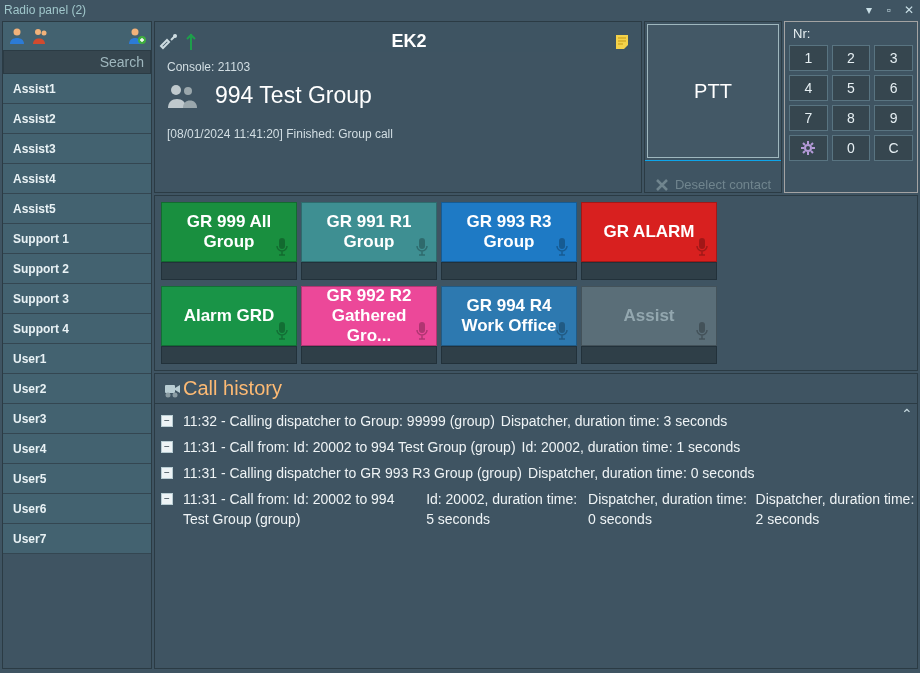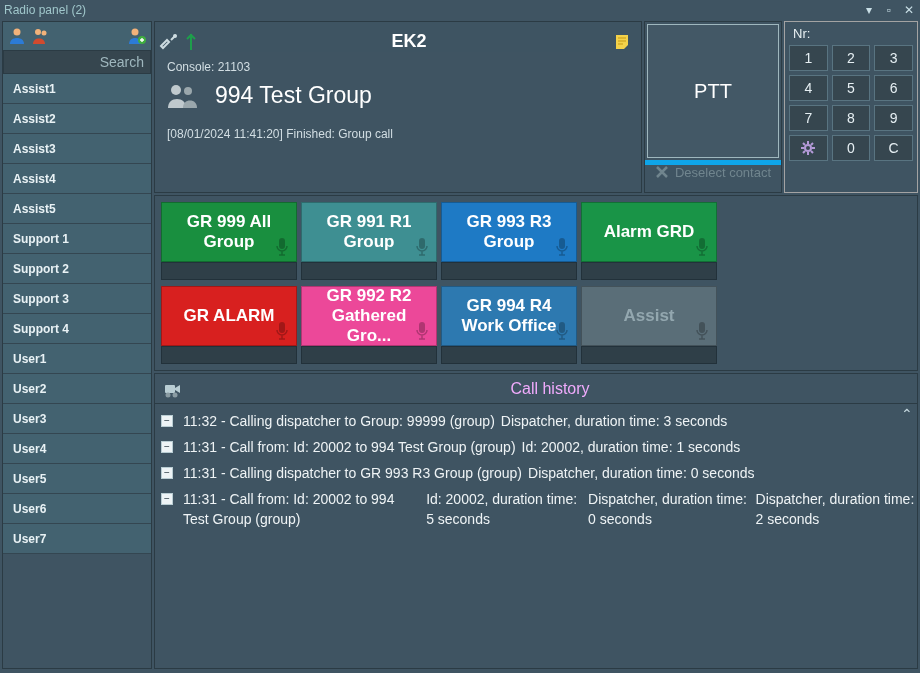--- a/index.html
+++ b/index.html
@@ -36,21 +36,21 @@
   
   .ph-body { padding:8px 12px; color:#eef3f5; }
   .console-line{ font-size:12px; color:#d2dee3; margin-bottom:6px;}
   .group-line{ display:flex; align-items:center; gap:14px; margin:8px 0 18px 0;}
   .group-line svg{flex:none;}
   .group-name{ font-size:23px; font-weight:400; color:#fff;}
   .status-line{ font-size:12px; color:#d2dee3;}
   
   .ptt { width:138px; background:#3f5462; border:1px solid #2b3b44; display:flex; flex-direction:column;}
   .ptt-btn { flex:1; margin:2px; border:1px solid #9fb7be; display:flex; align-items:center; justify-content:center; font-size:20px; color:#fff; cursor:pointer; background:rgba(150,170,180,0.05);}
-  .deselect { height:32px; display:flex; align-items:flex-start; justify-content:center; gap:6px; font-size:13px; color:#70858e; border-top:5px solid #0ea5e9; cursor:pointer;}
+  .deselect { height:32px; display:flex; align-items:flex-end; justify-content:center; gap:6px; font-size:13px; color:#70858e; border-top:1px solid #0ea5e9; cursor:pointer;}
   
   .numpad { width:134px; background:#3f5462; border:1px solid #a3a3a3; padding:2px;}
   .numpad-label{ font-size:13px; color:#e8f0f3; padding:2px 4px 4px 6px;}
   .numpad-grid { display:grid; grid-template-columns:repeat(3,1fr); gap:4px; padding:0 2px;}
   .numkey { height:26px; background:#36464f; border:1px solid #597481; display:flex; align-items:center; justify-content:center; font-size:14px; color:#e6eff3; cursor:pointer;}
   
   
   .tilegrid { background:#3f5462; border:1px solid #2b3b44; padding:6px; display:grid; grid-template-columns:repeat(4,136px); grid-auto-rows:auto; gap:6px 4px;font-weight:bold;}
   .tile { width:136px; }
   .tile-main{ height:60px; display:flex; align-items:center; justify-content:center; text-align:center; font-size:17px; padding:4px 6px; border:1px solid rgba(0,0,0,0.25); position:relative; cursor:pointer; color:#fff;}
@@ -63,21 +63,21 @@
   .t-green2{ background:#199447;}
   .t-red   { background:#d8201f;}
   .t-olive { background:#ec4899;}
   .t-blue2 { background:#2d79b0;}
   .t-grey  { background:#5a6e78; color:#93a7af;}
   
   
   .history { flex:1; background:#3f5462; border:1px solid #2b3b44; display:flex; flex-direction:column; overflow:hidden; min-height:0;}
   .history-head { height:30px; display:flex; align-items:center; position:relative; border-bottom:1px solid #2b3b44;}
   .history-head .cam{ margin-left:8px;}
-  .history-title{ flex:1; text-align:center; font-size:16px; color:#f0abfc;}
+  .history-title{ flex:1; font-size:20px; color:#fdba74;}
   .history-body { flex:1; overflow:hidden; position:relative; padding:4px 0 4px 6px; font-size:14px; color:#eef3f5;}
   .hitem { display:flex; align-items:flex-start; gap:10px; padding:3px 0;}
   .collapse-box{ width:12px; height:12px; border:1px solid #b9cdd3; background:#eef4f6; color:#2a3a42; font-size:10px; line-height:9px; text-align:center; margin-top:4px; flex:none; cursor:pointer;}
   .hlines { display:flex; flex-direction:row; gap:6px;}
   .hlines span{ line-height:20px;}
   .scroll-up{ position:absolute; right:2px; top:2px; width:14px; height:14px; color:#c4d7de; cursor:pointer;}
   
 </style>
 </head>
 <body>
@@ -237,32 +237,32 @@
           <div class="tile-main t-blue">
             <span>GR 993 R3 Group</span>
             <svg class="mic-icon" width="16" height="20" viewBox="0 0 16 20">
               <rect x="5" y="1" width="6" height="11" rx="3" fill="#000"></rect>
               <path d="M3 9a5 5 0 0010 0M8 14v4M5 18h6" stroke="#000" stroke-width="1.5" fill="none"></path>
             </svg>
           </div>
           <div class="tile-sub"></div>
         </div>
         <div class="tile">
+          <div class="tile-main t-red">
+            <span>GR ALARM</span>
+            <svg class="mic-icon" width="16" height="20" viewBox="0 0 16 20">
+              <rect x="5" y="1" width="6" height="11" rx="3" fill="#000"></rect>
+              <path d="M3 9a5 5 0 0010 0M8 14v4M5 18h6" stroke="#000" stroke-width="1.5" fill="none"></path>
+            </svg>
+          </div>
+          <div class="tile-sub"></div>
+        </div>
+        <div class="tile">
           <div class="tile-main t-green2">
             <span>Alarm GRD</span>
-            <svg class="mic-icon" width="16" height="20" viewBox="0 0 16 20">
-              <rect x="5" y="1" width="6" height="11" rx="3" fill="#000"></rect>
-              <path d="M3 9a5 5 0 0010 0M8 14v4M5 18h6" stroke="#000" stroke-width="1.5" fill="none"></path>
-            </svg>
-          </div>
-          <div class="tile-sub"></div>
-        </div>
-        <div class="tile">
-          <div class="tile-main t-red">
-            <span>GR ALARM</span>
             <svg class="mic-icon" width="16" height="20" viewBox="0 0 16 20">
               <rect x="5" y="1" width="6" height="11" rx="3" fill="#000"></rect>
               <path d="M3 9a5 5 0 0010 0M8 14v4M5 18h6" stroke="#000" stroke-width="1.5" fill="none"></path>
             </svg>
           </div>
           <div class="tile-sub"></div>
         </div>
         <div class="tile">
           <div class="tile-main t-olive">
             <span>GR 992 R2 Gathered Gro...</span>

